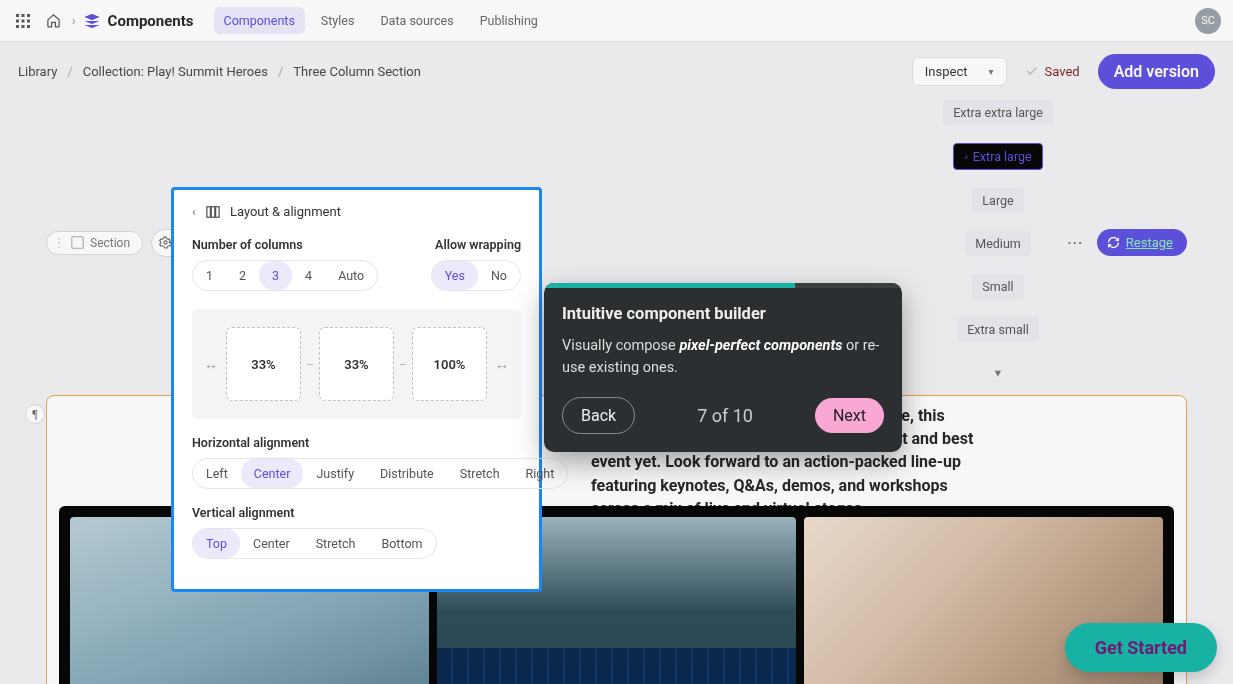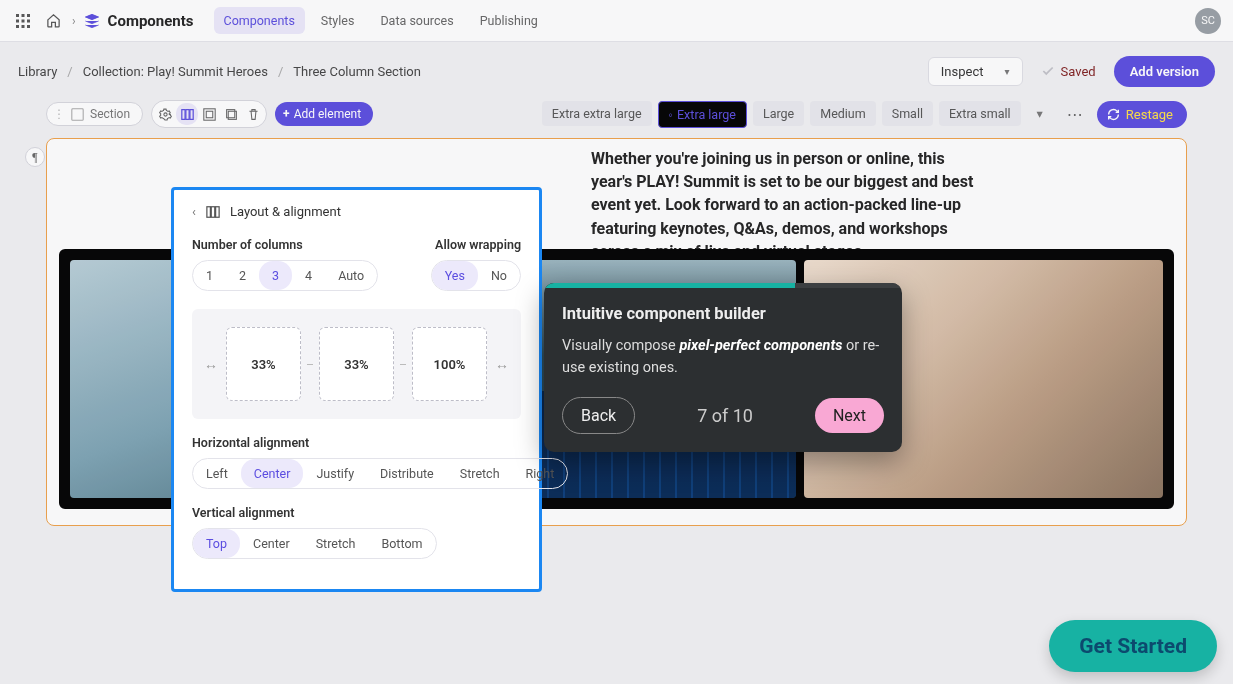--- a/index.html
+++ b/index.html
@@ -17,37 +17,37 @@
 .appbar .spacer { flex: 1; }
 .avatar { width: 26px; height: 26px; border-radius: 50%; background: #9aa0a6; color: #fff; display: flex; align-items: center; justify-content: center; font-size: 11px; }
 
 
 .subbar { height: 58px; display: flex; align-items: center; padding: 0 18px; gap: 10px; }
 .crumb { font-size: 13px; color: #444; }
 .crumb.sep { color: #aaa; }
 .subbar .sp { flex: 1; }
 .inspect { display: flex; align-items: center; gap: 21px; background: #fff; border: 1px solid #e0e0e6; border-radius: 6px; padding: 6px 12px; font-size: 13px; color: #333; cursor: pointer; }
 .saved { display: flex; align-items: center; gap: 6px; color: #7f1d1d; font-size: 13px; margin: 0 8px; }
-.addver { background: #5b4de0; color: #fff; border-radius: 18px; padding: 8px 16px; font-size: 13px; font-weight: 600; cursor: pointer; }
+.addver { background: #5b4de0; color: #fff; border-radius: 18px; padding: 8px 16px; font-size: 16px; font-weight: 600; cursor: pointer; }
 
 
 .canvas-wrap { position: relative; padding: 0 46px; }
 .toolbar-row { display: flex; align-items: center; gap: 8px; margin-bottom: 10px; }
 .section-chip { display: flex; align-items: center; gap: 6px; border: 1px solid #d8d8df; background: #fff; border-radius: 14px; padding: 4px 12px 4px 6px; font-size: 12px; color: #777; }
 .mini-iconrow { display: flex; align-items: center; gap: 0; border: 1px solid #d8d8df; border-radius: 14px; background: #fff; padding: 2px; }
 .mini-iconrow .mi { width: 22px; height: 22px; display: flex; align-items: center; justify-content: center; color: #666; cursor: pointer; border-radius: 10px; }
 .mini-iconrow .mi.active { background: #ece9fb; color: #5b4de0; }
 .addel { background: #5b4de0; color: #fff; border-radius: 14px; padding: 5px 12px 5px 8px; font-size: 12px; display: flex; align-items: center; gap: 4px; cursor: pointer; }
 .toolbar-row .sp { flex: 1; }
-.bpgroup { display: flex; align-items: flex-start; gap: 6px; }
+.bpgroup { display: flex; align-items: center; gap: 18px; flex-direction: column; }
 .bp { font-size: 12.5px; color: #555; padding: 5px 10px; border-radius: 4px; cursor: pointer; background: #e9e9ee; }
 .bp.sel { border: 1px solid #5b4de0; color: #5b4de0; background: #000000; }
 .bp.plain { background: transparent; }
 .more { width: 28px; text-align: center; color: #666; cursor: pointer; font-size: 16px; }
-.restage { background: #5b4de0; color: #fde047; border-radius: 16px; padding: 6px 14px 6px 10px; font-size: 13px; display: flex; align-items: center; gap: 6px; cursor: pointer; }
+.restage { background: #5b4de0; color: #86efac; border-radius: 16px; padding: 6px 14px 6px 10px; font-size: 13px; display: flex; align-items: center; gap: 6px; cursor: pointer; text-decoration: underline; }
 
 .stage { position: relative; border: 1px solid #f0a24a; border-radius: 8px; background: #fff; min-height: 388px; padding: 12px; }
 .stage-marker { position: absolute; left: -22px; top: 8px; width: 20px; height: 20px; border: 1px solid #d8d8df; border-radius: 50%; background: #fff; display: flex; align-items: center; justify-content: center; font-family: Georgia, serif; font-size: 12px; color: #666; }
 .stage-text { position: absolute; left: 544px; top: 8px; right: 200px; font-size: 16px; font-weight: 700; color: #222; line-height: 1.45; }
 
 .img-row { position: absolute; left: 12px; right: 12px; top: 110px; height: 260px; border: 3px solid #000; border-radius: 6px; background: #000; display: flex; gap: 8px; padding: 8px; }
 .img-slot { flex: 1; border-radius: 4px; overflow: hidden; position: relative; }
 .img-a { background: linear-gradient(160deg, #b9cfd8 0%, #7ea4b4 55%, #49707e 100%); }
 .img-b { background: linear-gradient(180deg, #9bb6c0 0%, #2a4a56 40%, #1f3b45 100%); }
 .img-c { background: linear-gradient(135deg, #f0e0d0 0%, #d8bfa8 35%, #bfa085 60%, #8c745f 100%); }
@@ -78,21 +78,21 @@
 .tour-title { font-size: 16.5px; font-weight: 700; margin-bottom: 12px; }
 .tour-text { font-size: 14.5px; line-height: 1.5; color: #ddd; }
 .tour-text em { font-style: italic; font-weight: 700; color: #fff; }
 .tour-foot { display: flex; align-items: center; justify-content: space-between; padding: 4px 18px 18px; }
 .tbtn { border-radius: 20px; padding: 8px 18px; font-size: 16px; font-weight: 400; cursor: pointer; }
 .tbtn.back { border: 1px solid #888; color: #eee; background: transparent; }
 .tbtn.next { background: #f9a8d4; color: #222; }
 .tour-count { font-size: 18px; color: #ccc; }
 
 
-.getstarted { position: absolute; right: 16px; bottom: 12px; background: #17b2a3; color: #0c4a6e; font-weight: 700; font-size: 21px; border-radius: 28px; padding: 14px 30px; cursor: pointer; box-shadow: 0 6px 14px rgba(0,0,0,0.18); z-index: 70; }
+.getstarted { position: absolute; right: 16px; bottom: 12px; background: #17b2a3; color: #701a75; font-weight: 700; font-size: 18px; border-radius: 28px; padding: 14px 30px; cursor: pointer; box-shadow: 0 6px 14px rgba(0,0,0,0.18); z-index: 70; }
 
 .dim-overlay { position: absolute; inset: 0; background: rgba(120,120,130,0.06); pointer-events: none; z-index: 40; }
 
 svg { display: block; }
 </style>
 </head>
 <body>
 
 <div class="appbar">
   <div class="iconbtn">

